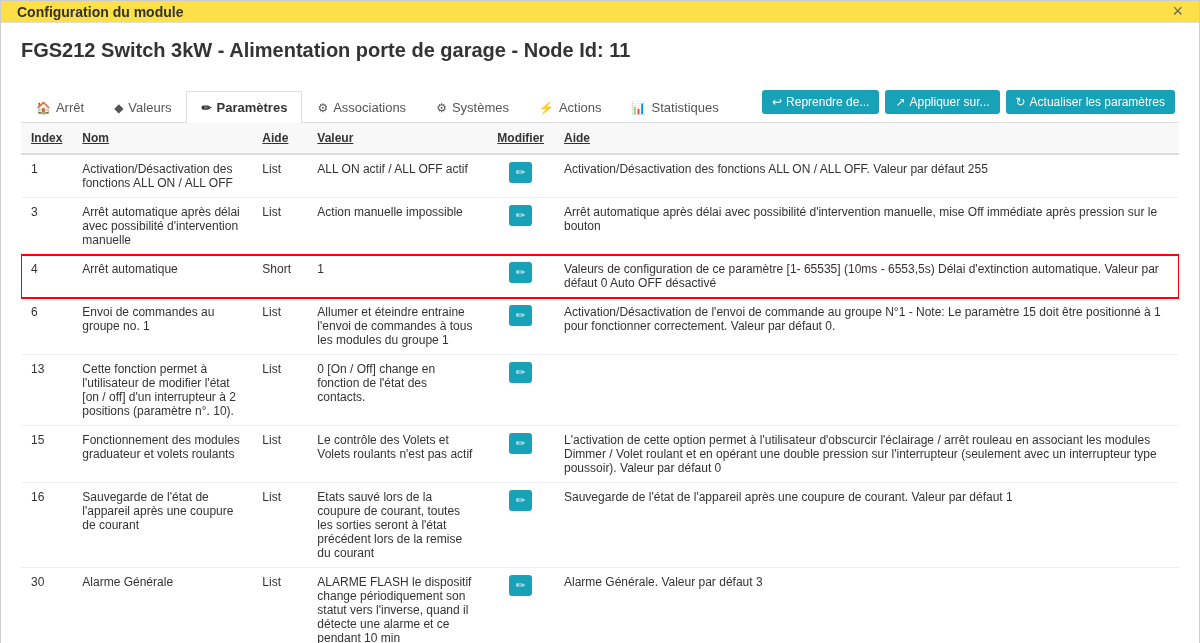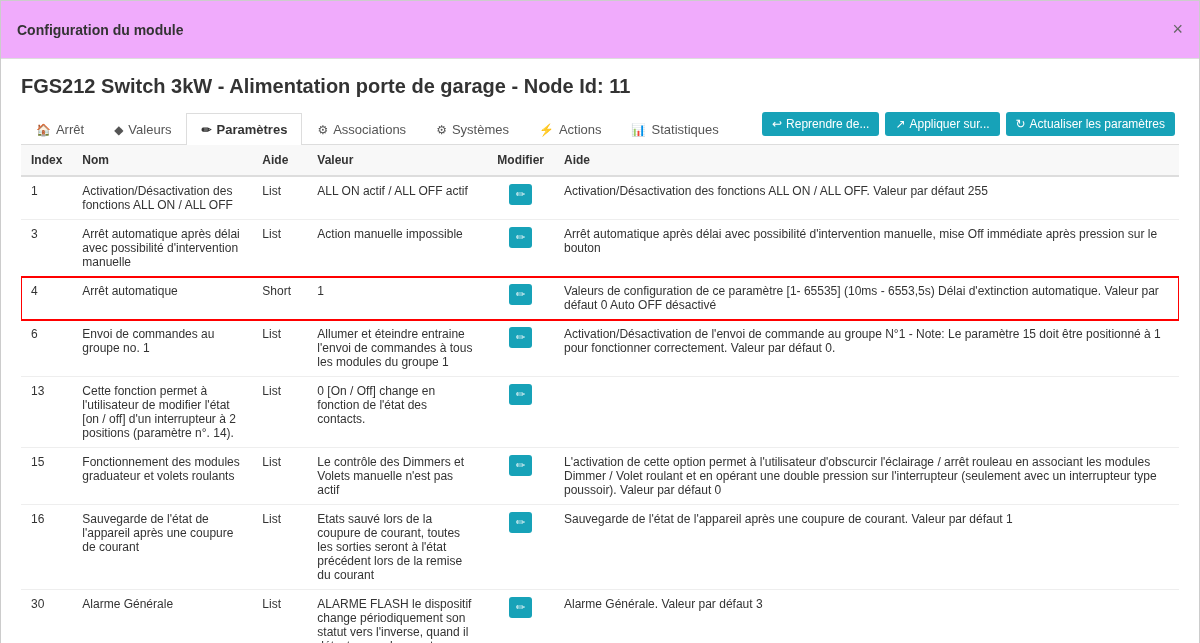--- a/index.html
+++ b/index.html
@@ -1,31 +1,31 @@
 <!DOCTYPE html>
 <html><head>
   <meta charset="utf-8">
   <style>
     * { box-sizing: border-box; margin: 0; padding: 0; }
     body { font-family: Arial, Helvetica, sans-serif; font-size: 13px; background: #f0f0f0; }
 
     .modal-header {
-      background: #f0abfc;
+      background: #fde047;
       border-bottom: 1px solid #ddd;
-      padding: 18px 16px;
+      padding: 0 16px;
       display: flex;
       align-items: center;
       justify-content: space-between;
     }
     .modal-header-title { font-size: 14px; font-weight: bold; color: #333; }
     .close-btn { cursor: pointer; font-size: 18px; color: #666; background: none; border: none; }
 
     .modal-body { background: #fff; padding: 16px 20px; }
 
-    .page-title { font-size: 20px; font-weight: bold; color: #333; margin-bottom: 14px; }
+    .page-title { font-size: 20px; font-weight: bold; color: #333; margin-bottom: 28px; }
 
     .tabs { display: flex; border-bottom: 1px solid #ddd; margin-bottom: 0; }
     .tab {
       display: flex; align-items: center; gap: 5px;
       padding: 8px 14px;
       cursor: pointer;
       font-size: 13px;
       color: #555;
       border: 1px solid transparent;
       border-bottom: none;
@@ -54,20 +54,21 @@
     .table-wrapper { overflow-x: auto; }
     table { width: 100%; border-collapse: collapse; font-size: 12px; }
     thead tr { background: #f8f8f8; }
     th {
       text-align: left;
       padding: 8px 10px;
       font-weight: bold;
       color: #333;
       border-bottom: 2px solid #ddd;
       white-space: nowrap;
+      text-decoration: underline;
     }
     td {
       padding: 7px 10px;
       border-bottom: 1px solid #eee;
       vertical-align: top;
       color: #333;
     }
     tr.highlighted td {
       background: #fff;
     }
@@ -203,31 +204,31 @@
             <tr>
               <td>6</td>
               <td>Envoi de commandes au groupe no. 1</td>
               <td>List</td>
               <td>Allumer et éteindre entraine l'envoi de commandes à tous les modules du groupe 1</td>
               <td style="text-align: center;"><button class="edit-btn">✏</button></td>
               <td>Activation/Désactivation de l'envoi de commande au groupe N°1 - Note: Le paramètre 15 doit être positionné à 1 pour fonctionner correctement. Valeur par défaut 0.</td>
             </tr>
             <tr>
               <td>13</td>
-              <td>Cette fonction permet à l'utilisateur de modifier l'état [on / off] d'un interrupteur à 2 positions (paramètre n°. 14).</td>
+              <td>Cette fonction permet à l'utilisateur de modifier l'état [on / off] d'un interrupteur à 2 positions (paramètre n°. 10).</td>
               <td>List</td>
               <td>0 [On / Off] change en fonction de l'état des contacts.</td>
               <td style="text-align: center;"><button class="edit-btn">✏</button></td>
               <td></td>
             </tr>
             <tr>
               <td>15</td>
               <td>Fonctionnement des modules graduateur et volets roulants</td>
               <td>List</td>
-              <td>Le contrôle des Dimmers et Volets manuelle n'est pas actif</td>
+              <td>Le contrôle des Volets et Volets roulants n'est pas actif</td>
               <td style="text-align: center;"><button class="edit-btn">✏</button></td>
               <td>L'activation de cette option permet à l'utilisateur d'obscurcir l'éclairage / arrêt rouleau en associant les modules Dimmer / Volet roulant et en opérant une double pression sur l'interrupteur (seulement avec un interrupteur type poussoir). Valeur par défaut 0</td>
             </tr>
             <tr>
               <td>16</td>
               <td>Sauvegarde de l'état de l'appareil après une coupure de courant</td>
               <td>List</td>
               <td>Etats sauvé lors de la coupure de courant, toutes les sorties seront à l'état précédent lors de la remise du courant</td>
               <td style="text-align: center;"><button class="edit-btn">✏</button></td>
               <td>Sauvegarde de l'état de l'appareil après une coupure de courant. Valeur par défaut 1</td>

